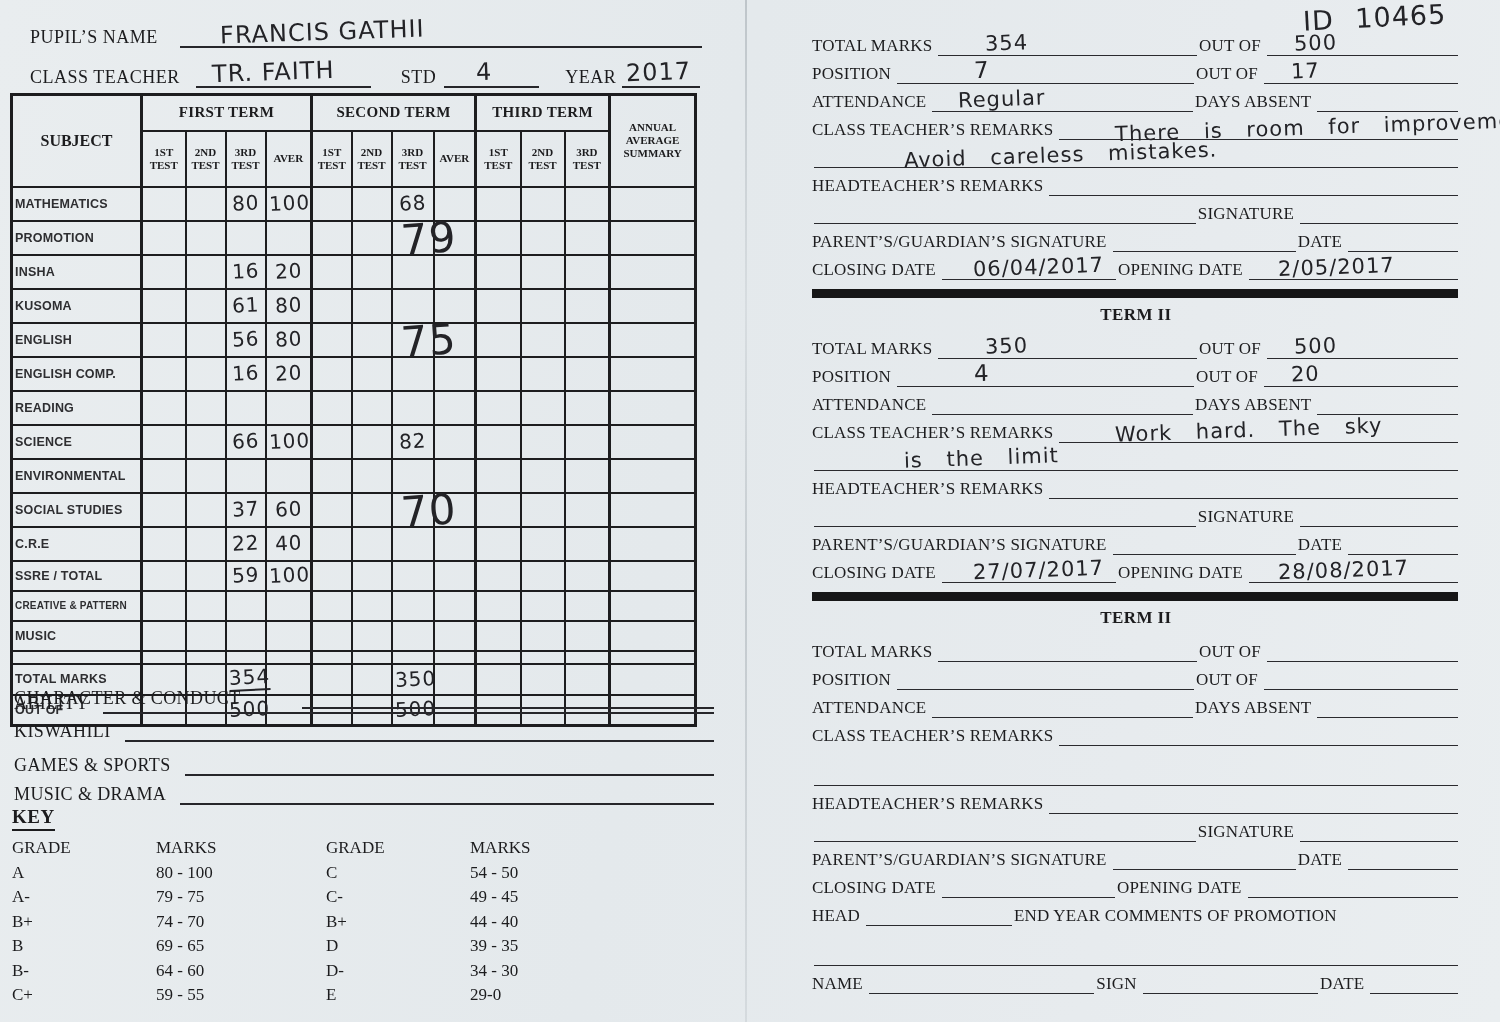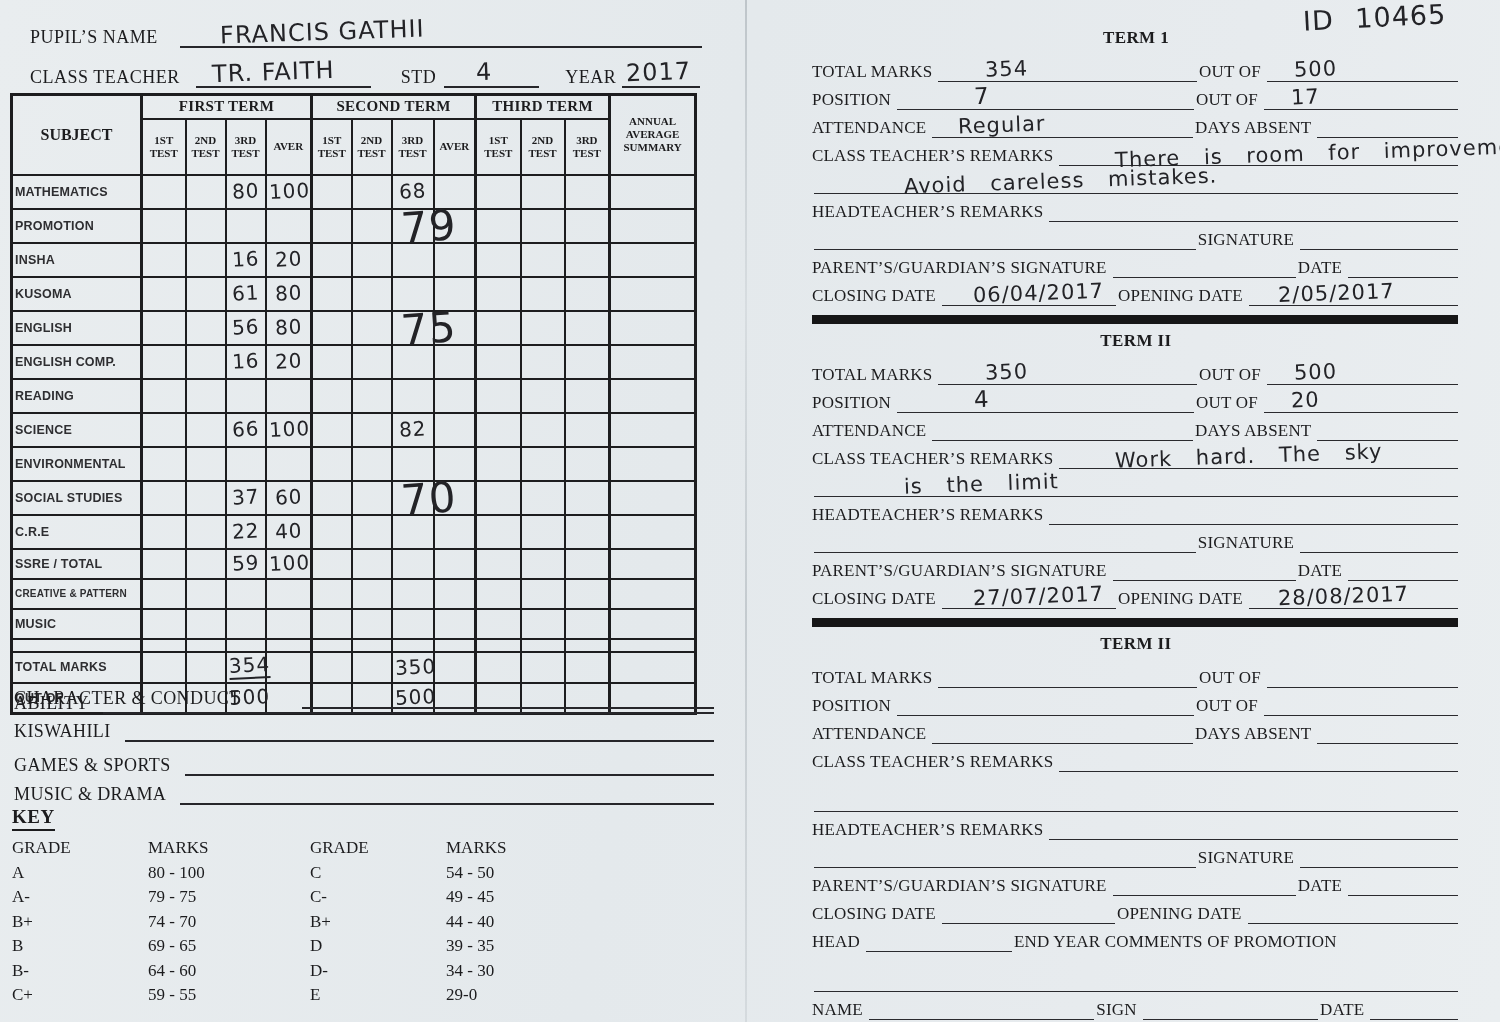--- a/index.html
+++ b/index.html
@@ -39,21 +39,21 @@
     position:absolute; left:10px; top:93px;
     border-collapse:collapse; table-layout:fixed;
     width:684px;
     background:transparent;
   }
   table.marks th, table.marks td {
     border:2px solid #1d1d1f; padding:0 2px; overflow:visible;
   }
   table.marks .gl { border-left-width:3px; }
   table.marks thead th { font-family:"Liberation Serif", serif; }
-  th.term-h { font-size:15px; font-weight:bold; height:24px; letter-spacing:.3px; }
+  th.term-h { font-size:15px; font-weight:bold; height:36px; letter-spacing:.3px; }
   th.test-h { font-size:11px; font-weight:bold; height:56px; line-height:1.15; }
   th.subject-h { font-size:16px; font-weight:bold; }
   th.annual-h { font-size:11px; font-weight:bold; line-height:1.2; }
   td.subj {
     font-family:"Liberation Sans", sans-serif;
     font-weight:bold; font-size:12.5px; color:#2e2e31;
     padding-left:5px; letter-spacing:.2px; white-space:nowrap;
   }
   td.subj.small { font-size:10px; }
   table.marks tbody tr { height:34px; }
@@ -73,21 +73,21 @@
   .assess-row { position:absolute; display:flex; align-items:flex-end; width:700px; left:14px; }
   .assess-label { font-size:18px; letter-spacing:.4px; white-space:nowrap; }
   .assess-line { flex:1; border-bottom:2px solid #26262a; height:24px; margin-left:14px; }
 
   .key-head {
     position:absolute; left:12px; top:806px;
     font-size:19px; font-weight:bold; letter-spacing:.5px;
     border-bottom:2px solid #1c1c1e; padding-bottom:1px;
   }
   .key-grid { position:absolute; left:12px; top:836px; width:620px; font-size:17px; }
-  .key-row { display:flex; height:24.5px; align-items:center; }
+  .key-row { display:flex; height:24.5px; align-items:center;justify-content:space-between; }
   .key-row > span { display:inline-block; }
   .kg { width:136px; }
   .km { width:162px; }
   .key-row.header { font-weight:normal; }
 
   
   .page-right { position:absolute; left:812px; top:0; width:648px; height:1022px; }
   .id-note { position:absolute; right:14px; top:4px; font-size:27px; word-spacing:12px; transform:rotate(-3deg); }
   .terms { position:absolute; left:0; top:28px; width:648px; }
   .term-title { text-align:center; font-size:17px; font-weight:bold; letter-spacing:.4px; height:26px; }
@@ -500,21 +500,20 @@
         </div>
       </div>
   </div>
 
   <div class="fold"></div>
 
   <div class="page-right">
     <div class="id-note hand">ID 10465</div>
     <div class="terms" id="terms">
         <div>
-          <div class="term-title">TERM 1</div>
           <div class="trow">
             <span class="lbl">TOTAL MARKS</span>
             <span class="ln" style="flex: 1.15 1 0%;">
               <span class="hand" style="left: 18%;">354</span>
             </span>
             <span class="lbl">OUT OF</span>
             <span class="ln" style="flex: 0.85 1 0%;">
               <span class="hand">500</span>
             </span>
           </div>

